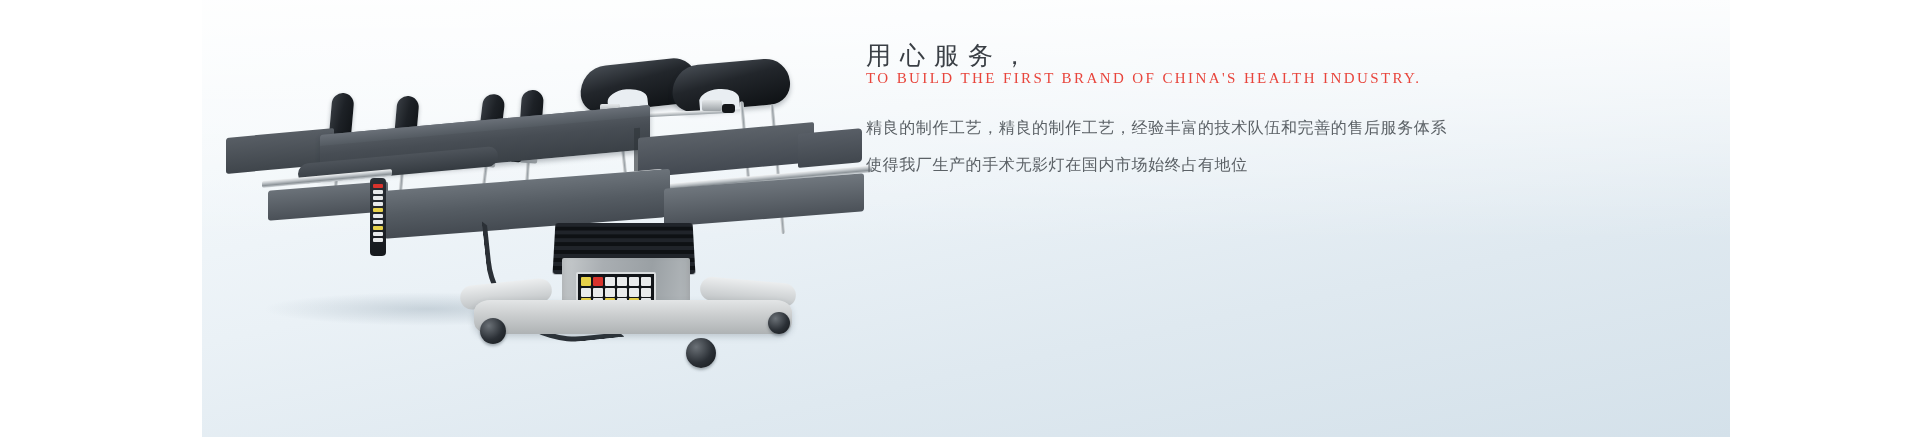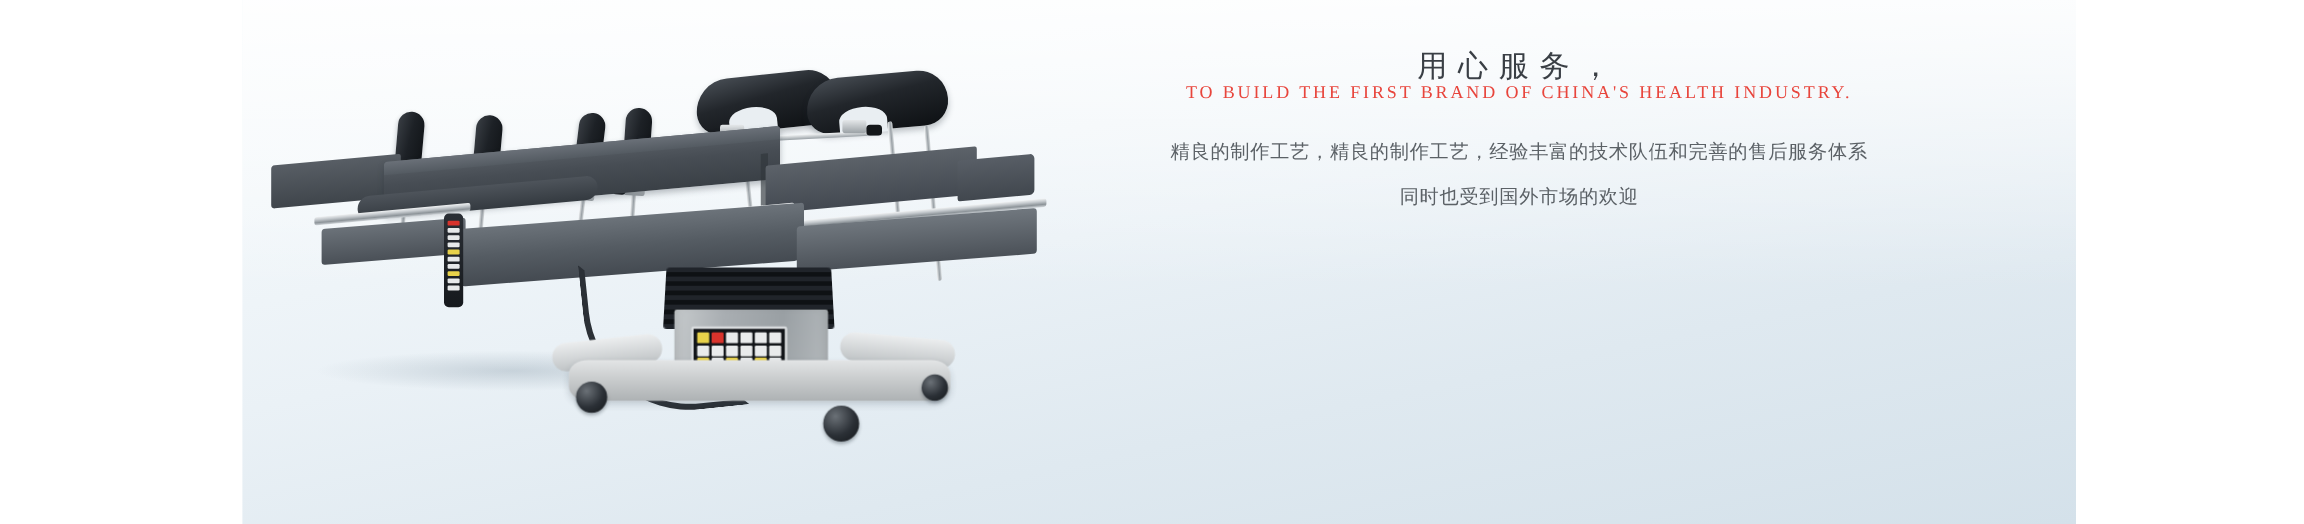--- a/index.html
+++ b/index.html
@@ -7,21 +7,20 @@
     width:1920px;height:437px;background:#ffffff;overflow:hidden;
     font-family:"Liberation Sans","DejaVu Sans",sans-serif;
   }
   .page{position:relative;width:1920px;height:437px;background:#fff;}
 
   
   .banner{
     position:absolute;left:202px;top:0;width:1528px;height:437px;
     background:linear-gradient(168deg,#f7fafc 0%,#f2f7fa 22%,#eaf1f6 45%,#dfe9f0 70%,#d4e1ea 100%);
     overflow:hidden;
-    text-align:center;
   }
   .banner-glow{
     position:absolute;left:0;top:0;width:100%;height:55%;
     background:linear-gradient(180deg,rgba(255,255,255,.85),rgba(255,255,255,0));
     pointer-events:none;
   }
 
   
   .copy{position:absolute;left:664px;top:40px;width:800px;}
   .headline{
@@ -359,18 +358,18 @@
       <div class="caster c1"></div>
       <div class="caster c2"></div>
       <div class="caster c3"></div>
     </div>
 
     <div class="copy">
       <div class="headline">用心服务，</div>
       <div class="tagline">TO BUILD THE FIRST BRAND OF CHINA'S HEALTH INDUSTRY.</div>
       <div class="bodycopy">
         <div class="bodyline">精良的制作工艺，精良的制作工艺，经验丰富的技术队伍和完善的售后服务体系</div>
-        <div class="bodyline">同时也受到国外市场的欢迎</div>
+        <div class="bodyline">使得我厂生产的手术无影灯在国内市场始终占有地位</div>
       </div>
     </div>
 
   </div>
 </div>
 
 </body></html>

